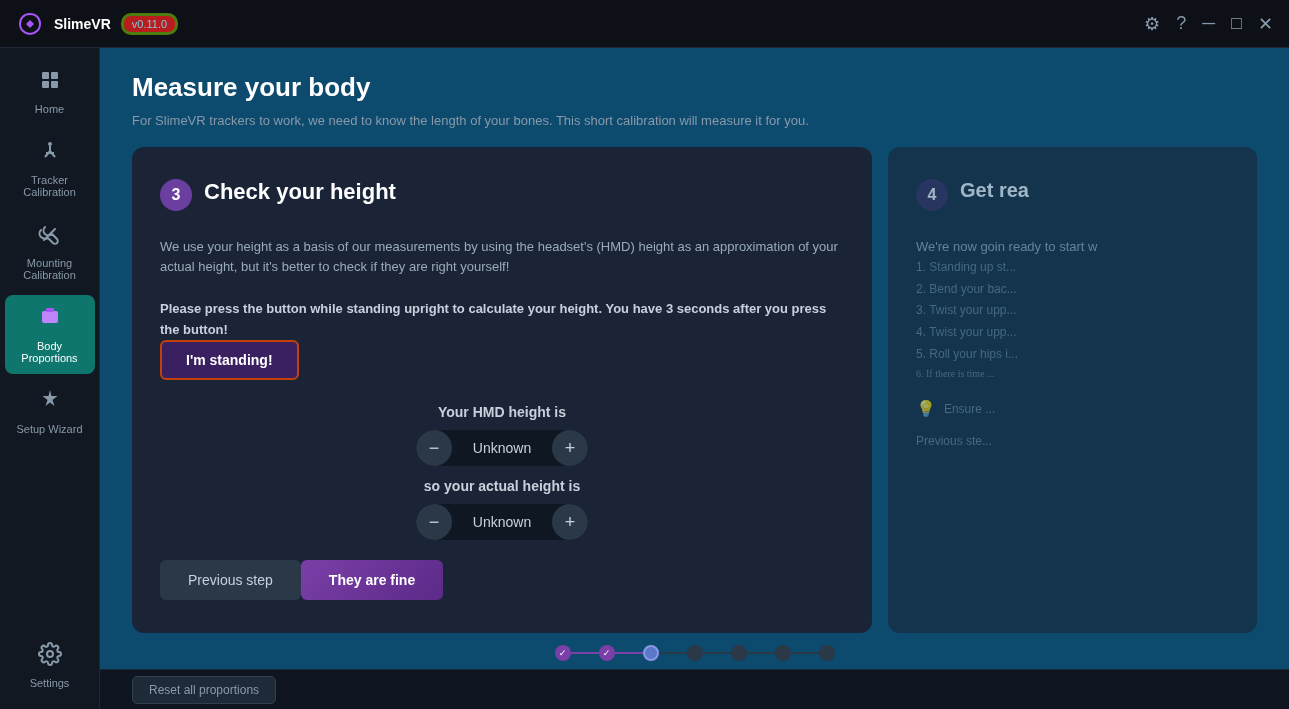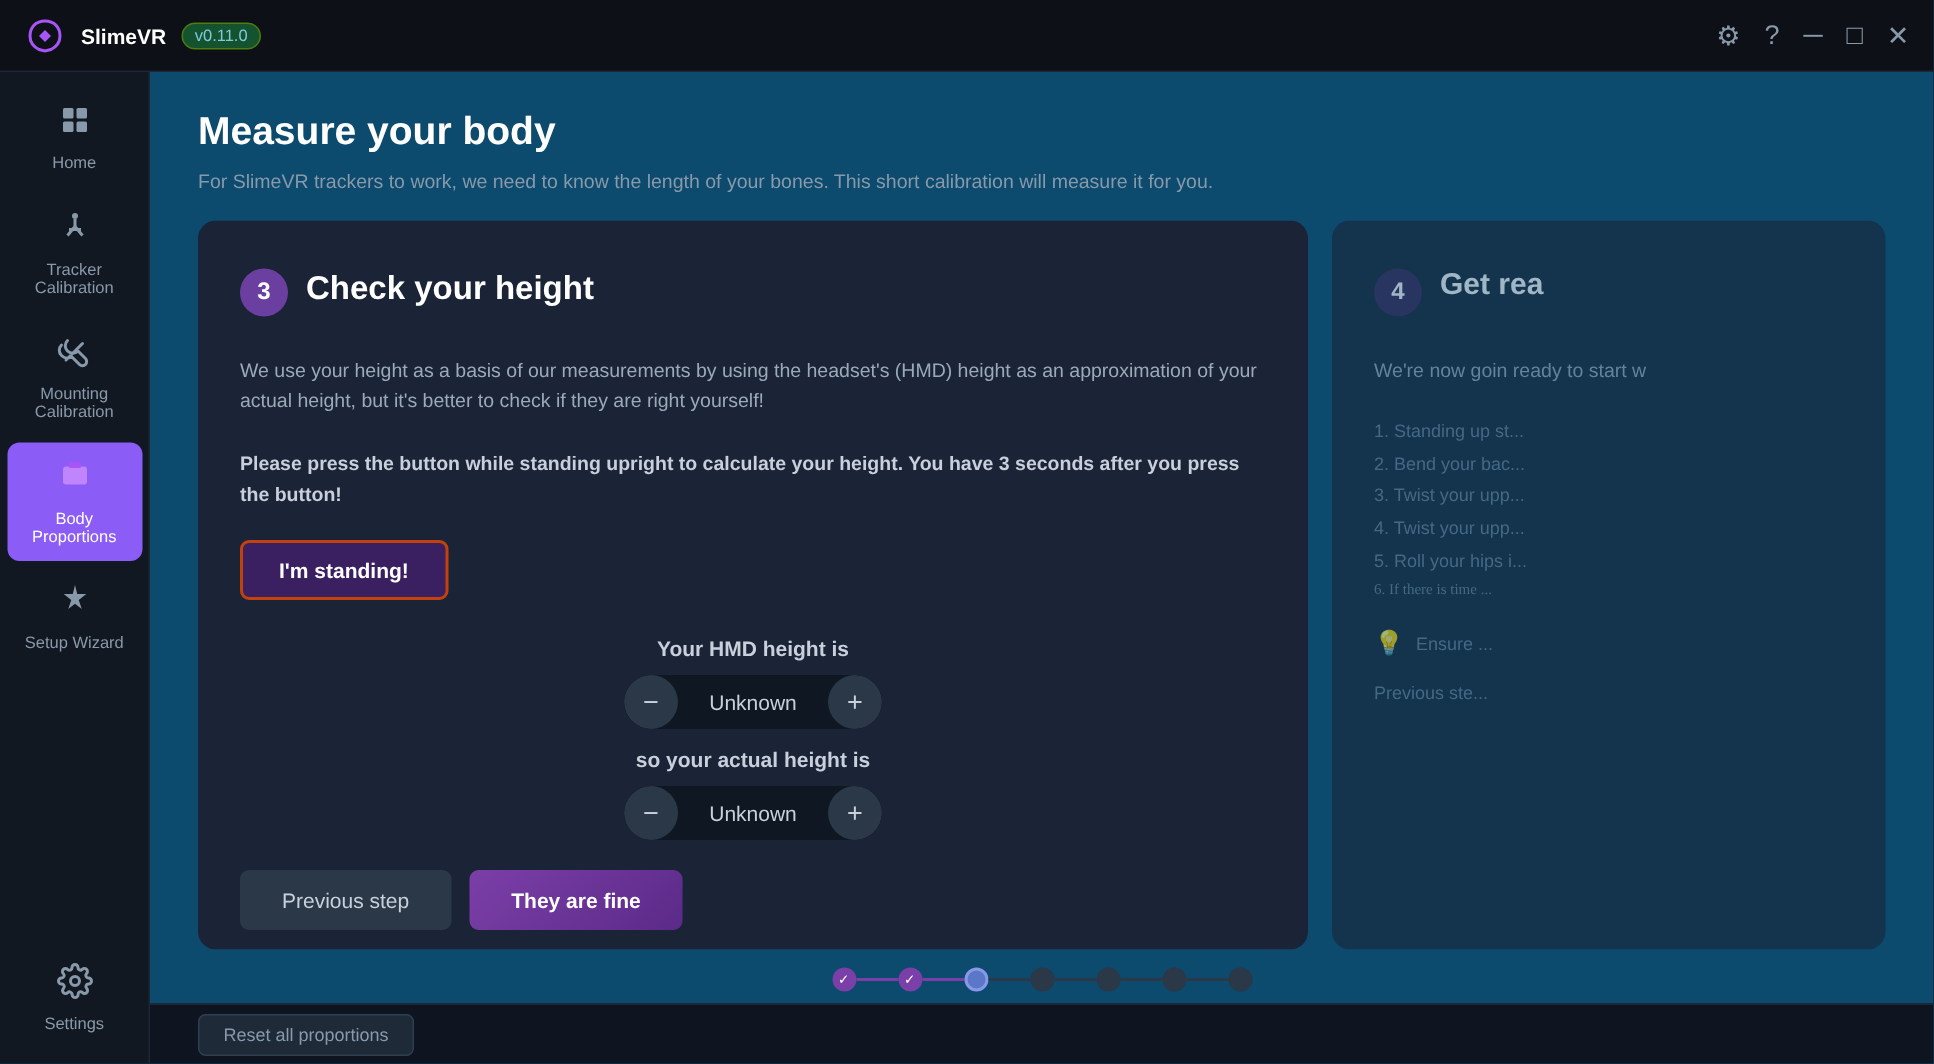--- a/index.html
+++ b/index.html
@@ -31,26 +31,26 @@
     .app-logo {
       width: 28px;
       height: 28px;
     }
     .app-name {
       color: #ffffff;
       font-size: 14px;
       font-weight: 600;
     }
     .version-badge {
-      background: #14532d;
+      background: #b91c1c;
       color: #7ec8e3;
       font-size: 11px;
       padding: 2px 8px;
       border-radius: 10px;
-      border: 1px solid #4d7c0f;
+      border: 3px solid #4d7c0f;
     }
     .topbar-right {
       display: flex;
       align-items: center;
       gap: 16px;
     }
     .topbar-icon {
       color: #8899aa;
       font-size: 18px;
       cursor: pointer;
@@ -79,21 +79,21 @@
       padding: 10px 8px;
       width: 90px;
       border-radius: 8px;
       cursor: pointer;
       gap: 5px;
       color: #8899aa;
       font-size: 11px;
       text-align: center;
     }
     .sidebar-item.active {
-      background: #8b5cf6;
+      background: #0f766e;
       color: #ffffff;
     }
     .sidebar-item .icon {
       font-size: 22px;
     }
     
     .content-area {
       flex: 1;
       background: #0c4a6e;
       overflow: hidden;
@@ -158,21 +158,20 @@
       font-size: 22px;
       font-weight: 700;
       color: #ffffff;
       margin-bottom: 16px;
       padding-top: 4px;
     }
     .step-description {
       font-size: 13px;
       color: #9aabb8;
       line-height: 1.6;
-      margin-bottom: 20px;
       clear: both;
     }
     .step-description strong {
       color: #c8d0dc;
     }
     .standing-btn {
       background: #3a2060;
       border: 2px solid #c2410c;
       color: #ffffff;
       padding: 10px 24px;
@@ -216,21 +215,20 @@
     }
     .height-value {
       color: #c8d0dc;
       font-size: 14px;
       padding: 0 20px;
       min-width: 100px;
       text-align: center;
     }
     .step-footer {
       display: flex;
-      gap: 12px;
       margin-top: 20px;
     }
     .btn-secondary {
       background: #2a3848;
       border: none;
       color: #c8d0dc;
       padding: 12px 28px;
       border-radius: 6px;
       font-size: 14px;
       font-weight: 500;

